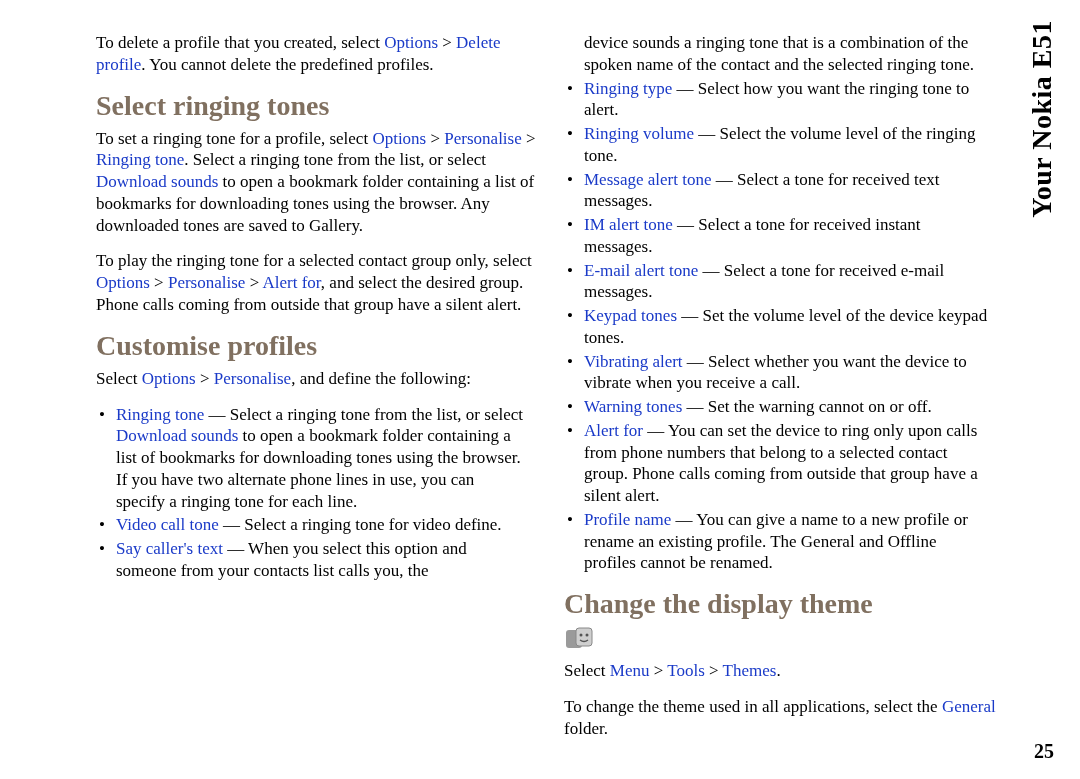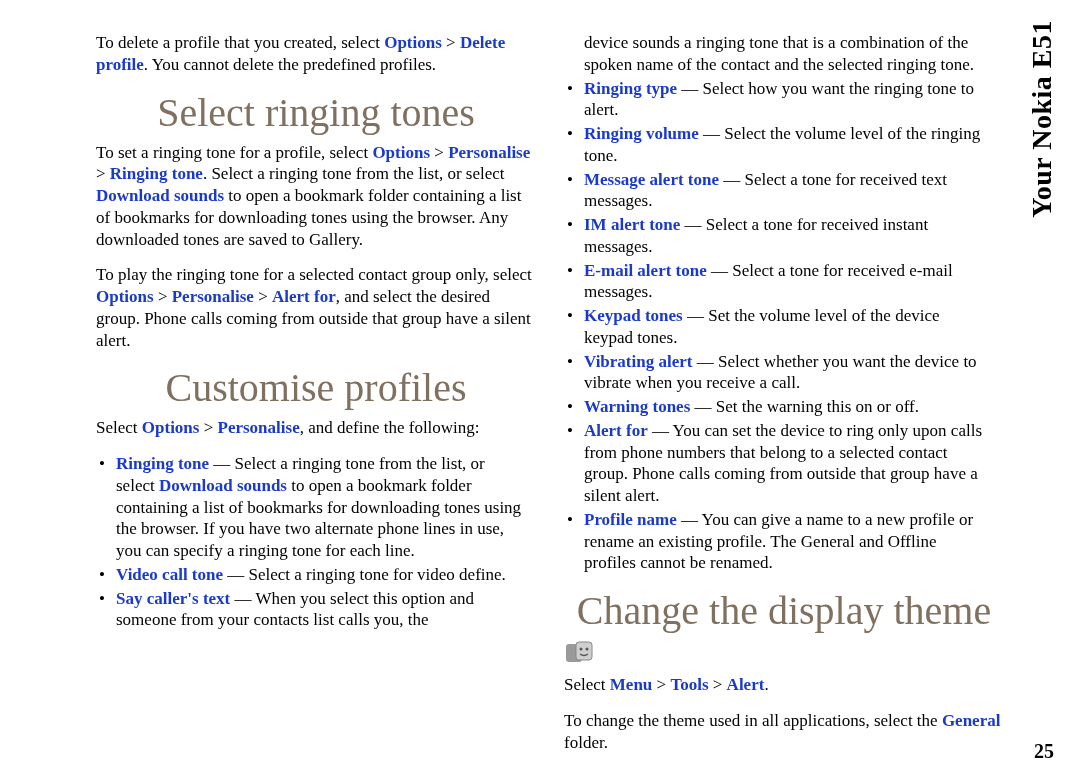--- a/index.html
+++ b/index.html
@@ -19,27 +19,26 @@
     height: 100%;
   }
   .col {
     width: 440px;
     font-size: 17px;
     line-height: 1.28;
   }
   .col p { margin-bottom: 14px; }
   h2 {
     color: #807060;
-    font-size: 40px;
-    font-weight: normal;
+    font-size: 28px;
+    font-weight: bold;
     margin: 14px 0 6px 0;
     line-height: 1.15;
-    text-align: center;
   }
-  .blue { color: #1a3ac8; font-weight: bold; }
+  .blue { color: #1a3ac8; font-weight: normal; }
   ul { list-style: none; padding: 0; margin: 0 12px 14px 0; }
   li {
     position: relative;
     padding-left: 20px;
     margin-bottom: 2px;
   }
   li::before {
     content: "•";
     position: absolute;
     left: 3px;
@@ -107,39 +106,39 @@
   <div class="col">
     <p style="padding-left:20px; margin-bottom:2px;">device sounds a ringing tone that is a combination of the spoken name of the contact and the selected ringing tone.</p>
     <ul>
       <li><span class="blue">Ringing type</span><span> — Select how you want the ringing tone to alert.</span></li>
       <li><span class="blue">Ringing volume</span><span> — Select the volume level of the ringing tone.</span></li>
       <li><span class="blue">Message alert tone</span><span> — Select a tone for received text messages.</span></li>
       <li><span class="blue">IM alert tone</span><span> — Select a tone for received instant messages.</span></li>
       <li><span class="blue">E-mail alert tone</span><span> — Select a tone for received e-mail messages.</span></li>
       <li><span class="blue">Keypad tones</span><span> — Set the volume level of the device keypad tones.</span></li>
       <li><span class="blue">Vibrating alert</span><span> — Select whether you want the device to vibrate when you receive a call.</span></li>
-      <li><span class="blue">Warning tones</span><span> — Set the warning this on or off.</span></li>
+      <li><span class="blue">Warning tones</span><span> — Set the warning cannot on or off.</span></li>
       <li><span class="blue">Alert for</span><span> — You can set the device to ring only upon calls from phone numbers that belong to a selected contact group. Phone calls coming from outside that group have a silent alert.</span></li>
       <li><span class="blue">Profile name</span><span> — You can give a name to a new profile or rename an existing profile. The General and Offline profiles cannot be renamed.</span></li>
     </ul>
 
     <h2>Change the display theme</h2>
 
     <div class="theme-icon">
       <svg width="34" height="26" viewBox="0 0 34 26">
         <rect x="2" y="4" width="16" height="18" rx="3" fill="#9a9a9a"></rect>
         <rect x="12" y="2" width="16" height="18" rx="3" fill="#cfcfcf" stroke="#888"></rect>
         <circle cx="17" cy="9" r="1.5" fill="#555"></circle>
         <circle cx="23" cy="9" r="1.5" fill="#555"></circle>
         <path d="M16 14 Q20 17 24 14" stroke="#555" fill="none" stroke-width="1.3"></path>
       </svg>
     </div>
 
     <p>
-      <span>Select </span><span class="blue">Menu</span><span> &gt; </span><span class="blue">Tools</span><span> &gt; </span><span class="blue">Alert</span><span>.</span>
+      <span>Select </span><span class="blue">Menu</span><span> &gt; </span><span class="blue">Tools</span><span> &gt; </span><span class="blue">Themes</span><span>.</span>
     </p>
 
     <p>
       <span>To change the theme used in all applications, select the </span><span class="blue">General</span><span> folder.</span>
     </p>
   </div>
 
 </div>
 
 <div class="sidebar">Your Nokia E51</div>

